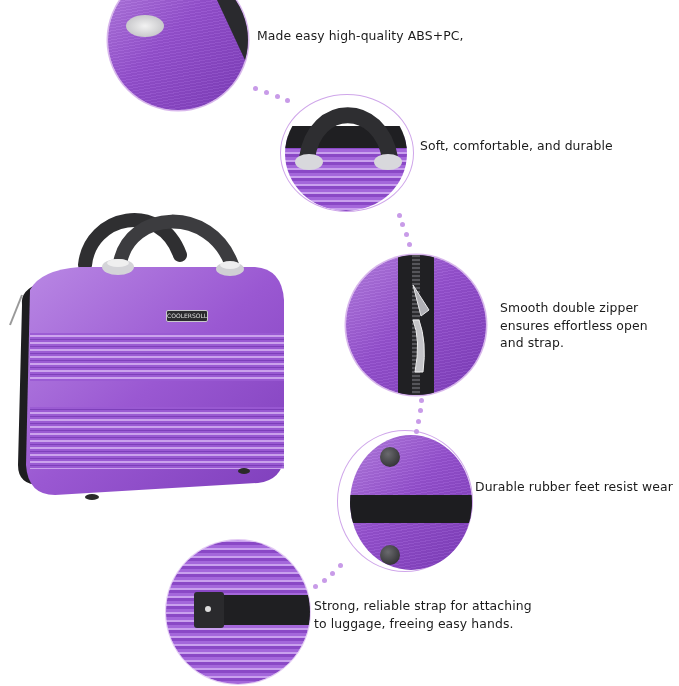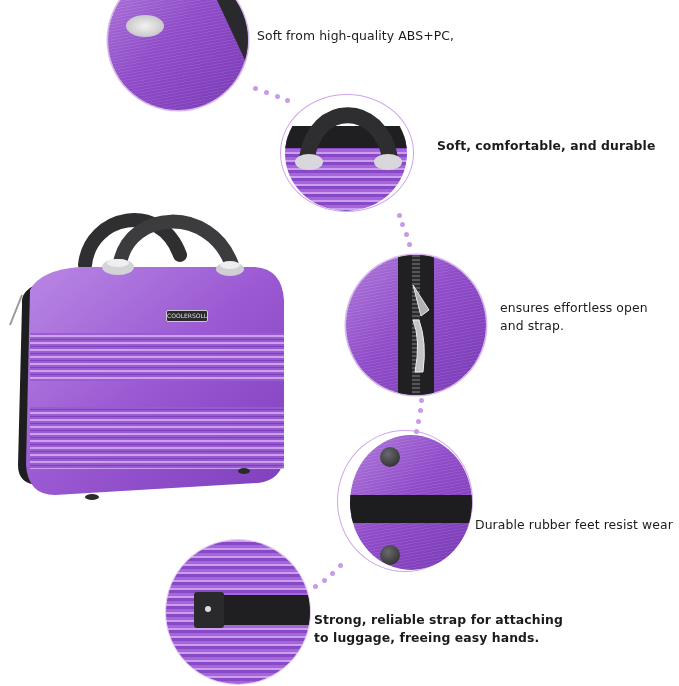--- a/index.html
+++ b/index.html
@@ -148,32 +148,33 @@
   <div class="dot" style="left:414px;top:429px;"></div>
 </div>
 <div>
   <div class="dot" style="left:338px;top:563px;"></div>
   <div class="dot" style="left:330px;top:571px;"></div>
   <div class="dot" style="left:322px;top:578px;"></div>
   <div class="dot" style="left:313px;top:584px;"></div>
 </div>
 
 <div class="callout" style="left:257px;top:27px;">
-  <span>Soft from high-quality ABS+PC,</span>
+  <span>Made easy high-quality ABS+PC,</span>
 </div>
 
-<div class="callout" style="left:437px;top:137px;font-weight:bold;">
+<div class="callout" style="left:420px;top:137px;">
   <span>Soft, comfortable, and durable</span>
 </div>
 
 <div class="callout" style="left:500px;top:299px;">
+  <span>Smooth double zipper</span>
   <span>ensures effortless open</span>
   <span>and strap.</span>
 </div>
 
-<div class="callout" style="left:475px;top:478px;margin-top:38px;">
+<div class="callout" style="left:475px;top:478px;">
   <span>Durable rubber feet resist wear</span>
 </div>
 
-<div class="callout" style="left:314px;top:611px;font-weight:bold;">
+<div class="callout" style="left:314px;top:597px;">
   <span>Strong, reliable strap for attaching</span>
   <span>to luggage, freeing easy hands.</span>
 </div>
 
 </body></html>

